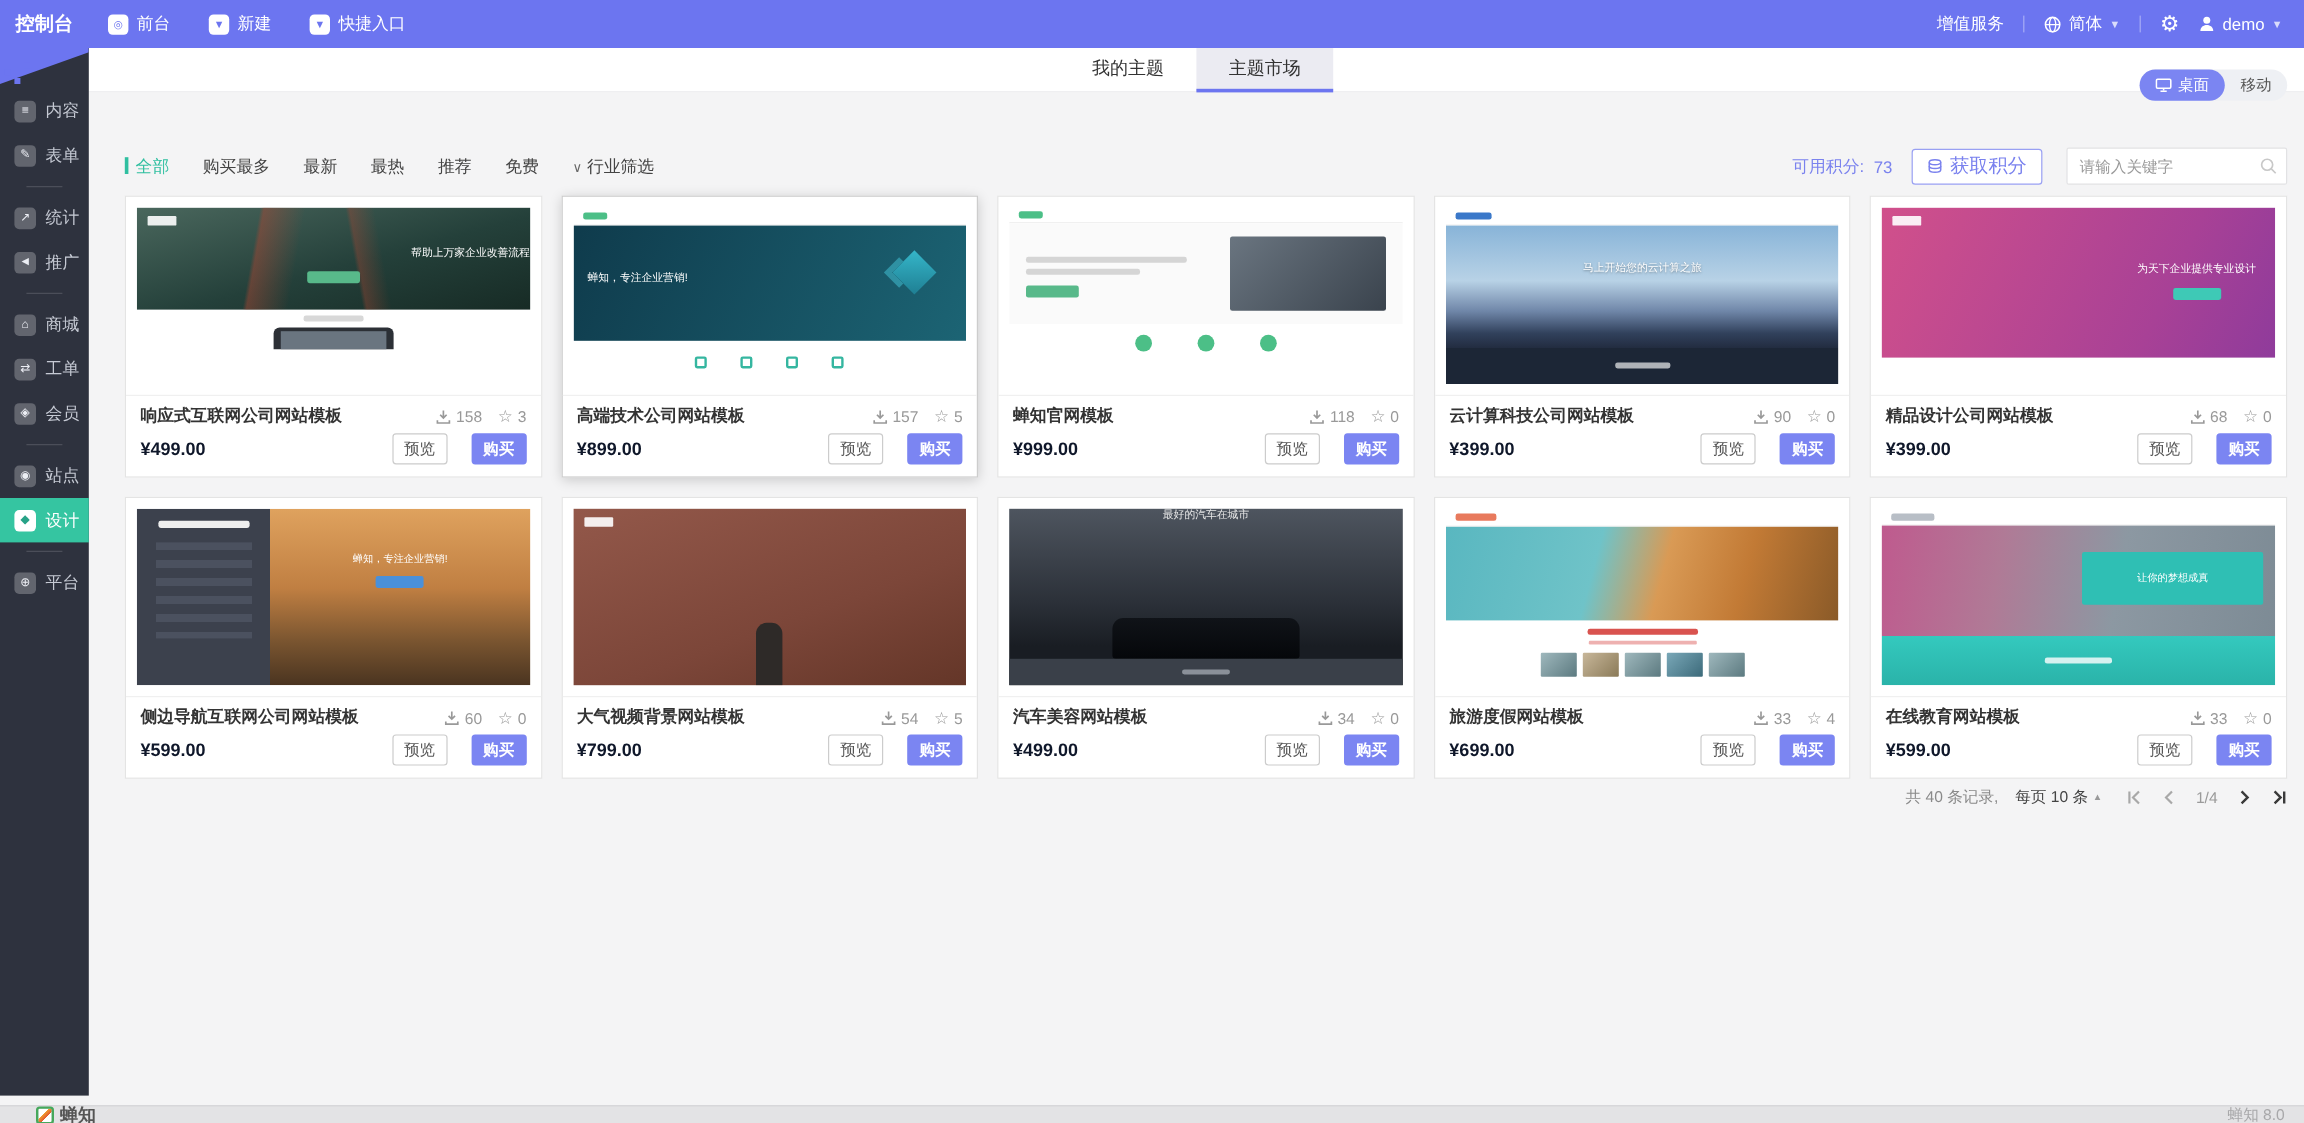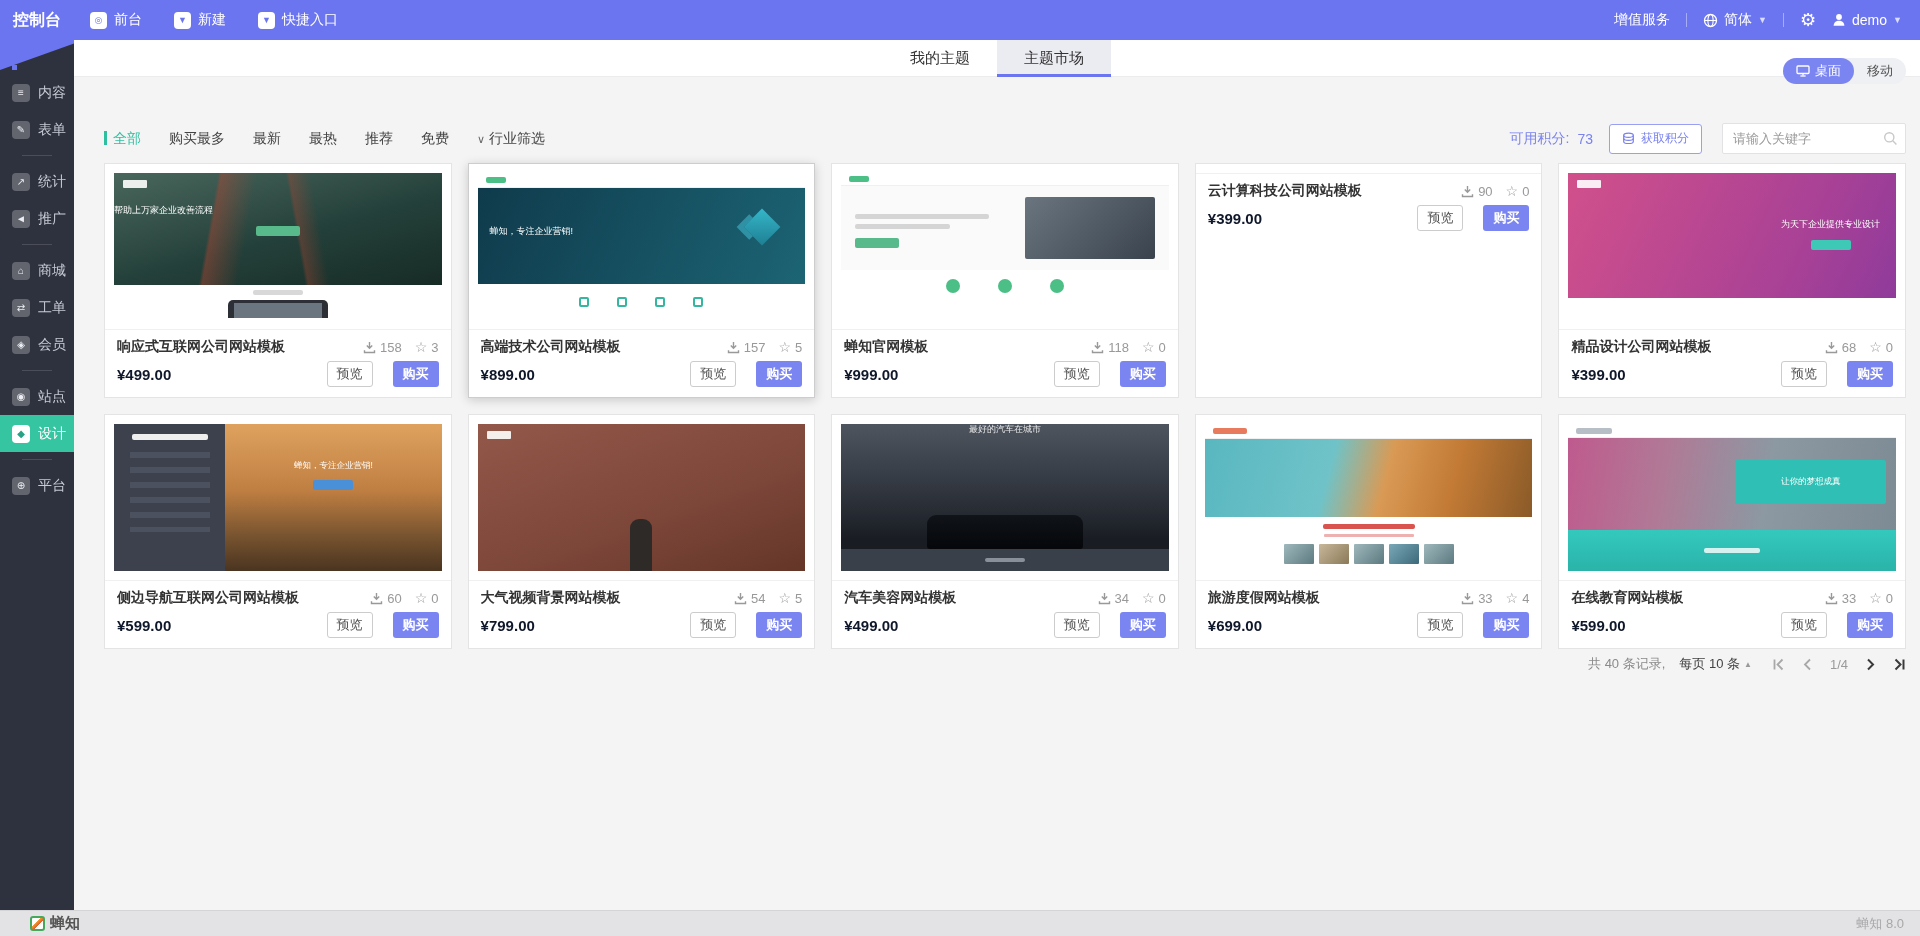--- a/index.html
+++ b/index.html
@@ -55,21 +55,21 @@
   .filterbar{position:absolute;top:46px;left:30px;right:14px;display:flex;align-items:center;justify-content:space-between}
   .fl{display:flex;align-items:center;gap:28px;font-size:14px;color:#444}
   .f-item{cursor:pointer}
   .f-item.active{color:#2fbfa0;padding-left:9px;position:relative}
   .f-item.active::before{content:"";position:absolute;left:0;top:1px;width:3px;height:14px;background:#2fbfa0}
   .ind-caret{font-size:11px;color:#666;margin-right:4px}
   .fr{display:flex;align-items:center;gap:4px;font-size:14px}
   .points-label,.points-value{color:#7a82ee}
   .points-value{margin-left:4px}
   .btn-points{height:30px;padding:0 12px;border:1px solid #99a0f3;border-radius:3px;background:#fff;
-    color:#7a82ee;font-size:12px;display:flex;align-items:center;gap:6px;cursor:pointer;margin-left:12px;font-family:inherit}
+    color:#7a82ee;font-size:16px;display:flex;align-items:center;gap:6px;cursor:pointer;margin-left:12px;font-family:inherit}
   .searchbox{position:relative;width:184px;height:31px;margin-left:16px}
   .searchbox input{width:100%;height:100%;border:1px solid #e2e2e4;border-radius:2px;
     padding:0 28px 0 10px;font-size:13px;color:#333;background:#fff;outline:none;font-family:inherit}
   .searchbox input::placeholder{color:#9b9b9b}
   .search-ic{position:absolute;right:8px;top:8px}
 
   
   .grid{position:absolute;top:86px;left:30px;right:14px;display:grid;grid-template-columns:repeat(5,1fr);gap:16px}
   .card{background:#fff;border:1px solid #e4e4e4}
   .card.hover{border-color:#cdcdcd;box-shadow:0 2px 10px rgba(0,0,0,.18)}
@@ -93,42 +93,42 @@
   .pagination{position:absolute;top:578px;right:14px;display:flex;align-items:center;gap:14px;
     font-size:13px;color:#8a8a8a}
   .pg-per{color:#444;display:flex;align-items:center;gap:4px;cursor:pointer}
   .pg-caret{font-size:8px;color:#999}
   .pg-nav{display:flex;align-items:center;gap:16px;margin-left:6px}
   .pg-btn{cursor:pointer;display:flex;align-items:center}
   .pg-dim{color:#a8a8a8}.pg-dark{color:#3a3a3a}
   .pg-page{color:#9a9a9a}
 
   
-  .footer{position:absolute;bottom:0;left:0;right:0;height:26px;background:#e3e3e5;
+  .footer{position:absolute;bottom:0;left:0;right:0;height:15px;background:#e3e3e5;
     border-top:1px solid #d4d4d6;display:flex;align-items:center;z-index:21}
   .f-logo{display:flex;align-items:center;gap:5px;margin-left:30px;font-size:15px;font-weight:bold;color:#555}
   .f-ic{width:15px;height:15px;border:2px solid #46a85c;border-radius:3px;
     background:linear-gradient(135deg,#fff 38%,#f0a030 38%,#e4572e 62%,#fff 62%)}
   .f-ver{margin-left:auto;margin-right:16px;font-size:13px;color:#a8a8aa}
 
   
   .th-slogan{color:#fff;font-size:9px;line-height:1.3}
   .logo-chip{position:absolute;top:7px;left:9px;width:24px;height:8px;background:rgba(255,255,255,.9);border-radius:1px}
   .tbtn{border-radius:2px}
   .tbtn.g{width:44px;height:10px;background:#58b98a}
   .tbtn.t{width:40px;height:10px;background:#3ec9b6}
   .tbtn.b{width:40px;height:10px;background:#4a90d9}
   .bar{height:15px;background:#fff;display:flex;align-items:center;padding-left:8px;border-bottom:1px solid #f0f0f0}
   .chip{width:26px;height:6px;border-radius:2px;background:#cfd4da}
   .chip.c1{background:#4cbf87;width:20px}
   .chip.blue{background:#3a78c9;width:30px}
   .chip.coral{background:#e87a5d;width:34px}
   .chip.gray{background:#b8bec6;width:36px}
 
-  .t1 .hero{height:112px;position:relative;text-align:left;
+  .t1 .hero{height:85px;position:relative;text-align:right;
     background:linear-gradient(100deg,transparent 30%,rgba(176,70,50,.45) 31%,rgba(176,70,50,.05) 40%,transparent 41%),
       linear-gradient(80deg,transparent 55%,rgba(176,70,50,.35) 56%,transparent 62%),
       linear-gradient(165deg,#4a675d,#24403a 55%,#172b25)}
   .t1 .th-slogan{padding-top:32px}
   .t1 .tbtn{margin:9px auto 0}
   .t1 .strip{height:40px;background:#fff;text-align:center;padding-top:3px}
   .t1 .cap{width:50px;height:5px;background:#d8d8d8;margin:2px auto 5px;border-radius:2px}
   .t1 .laptop{width:100px;height:18px;background:#2c3036;border-radius:5px 5px 0 0;margin:0 auto;position:relative}
   .t1 .laptop::after{content:"";position:absolute;left:6px;right:6px;top:3px;bottom:0;background:#6a7580}
 
@@ -483,20 +483,29 @@
         <div class="cprice">¥999.00</div>
         <div class="cbtns">
           <button class="btn-preview">预览</button>
           <button class="btn-buy">购买</button>
         </div>
       </div>
     </div>
   </div>
 
   <div class="card">
+    <div class="thumb t4">
+          <div class="bar">
+            <span class="chip blue"></span>
+          </div>
+          <div class="hero">
+            <div class="th-slogan">马上开始您的云计算之旅</div>
+          </div>
+          <div class="stripd"></div>
+        </div>
     <div class="cinfo">
       <div class="crow1">
         <div class="ctitle">云计算科技公司网站模板</div>
         <div class="cmeta">
           <span class="dl">
             <svg width="13" height="13" viewBox="0 0 13 13">
               <path d="M6.5 1v6M3.8 4.6 6.5 7.3 9.2 4.6" fill="none" stroke="#999" stroke-width="1.4"></path>
               <path d="M1.5 9.2v2.3h10V9.2" fill="none" stroke="#999" stroke-width="1.4"></path>
             </svg>
             <span class="dl-n">90</span>

